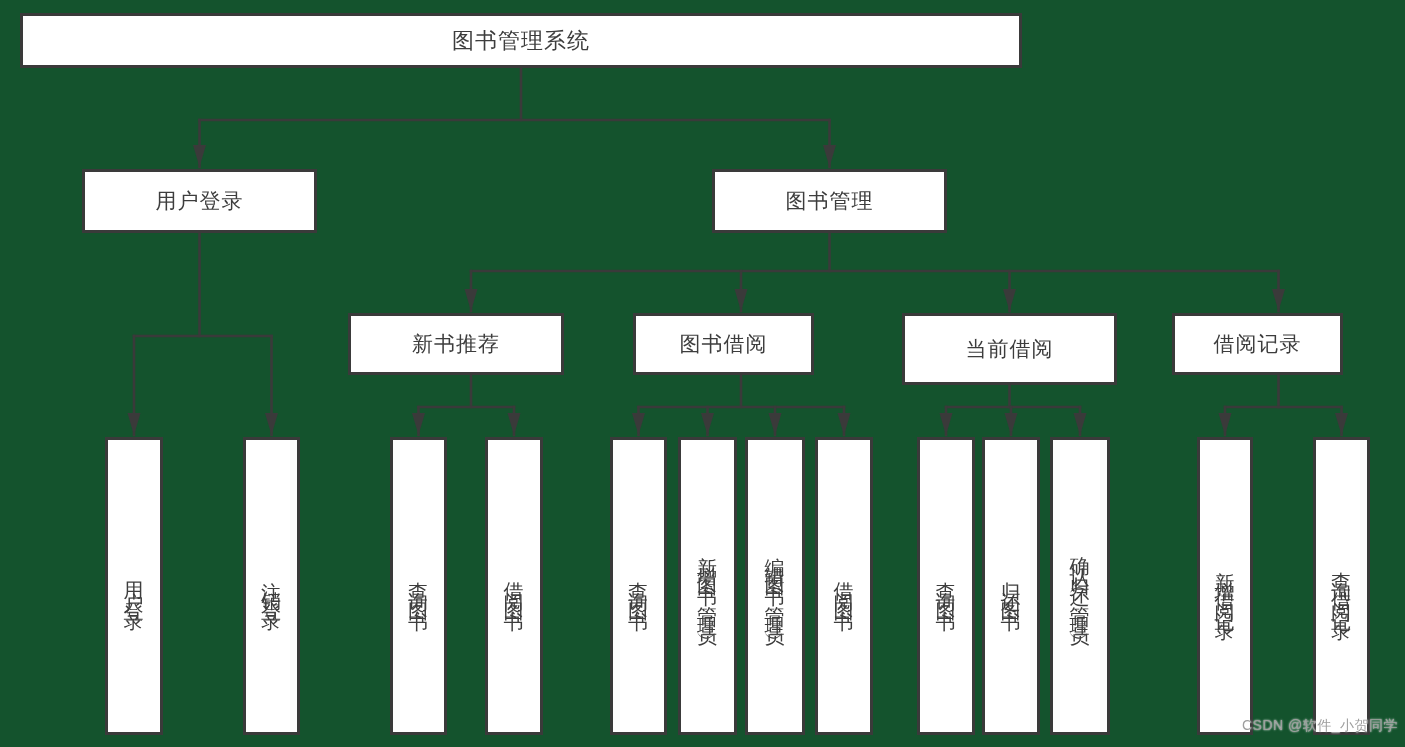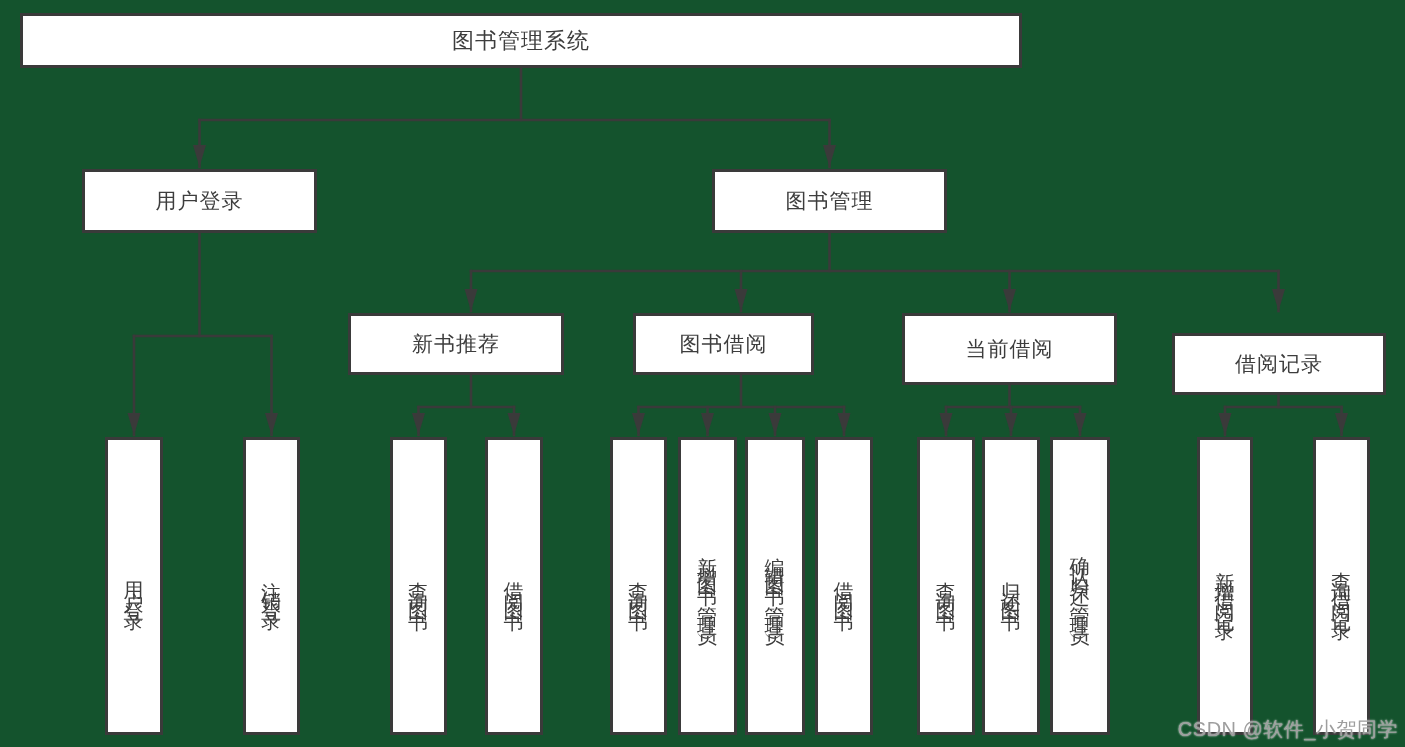--- a/index.html
+++ b/index.html
@@ -35,22 +35,22 @@
     writing-mode: vertical-lr;
     text-orientation: mixed;
     font-size: 20px;
     letter-spacing: 10px;
     line-height: 1;
     white-space: nowrap;
   }
   .watermark {
     position: absolute;
     right: 7px;
-    bottom: 4px;
-    font-size: 20px;
+    bottom: 12px;
+    font-size: 14px;
     letter-spacing: 0.5px;
     color: #9e9e9e;
     text-shadow: 0 0 2px #ffffff;
     z-index: 2;
     white-space: nowrap;
   }
 </style>
 </head>
 <body>
 
@@ -131,21 +131,21 @@
 
   <div class="box box-h" style="left:348px; top:313px; width:216px; height:62px;">
     <span>新书推荐</span>
   </div>
   <div class="box box-h" style="left:633px; top:313px; width:181px; height:62px;">
     <span>图书借阅</span>
   </div>
   <div class="box box-h" style="left:902px; top:313px; width:215px; height:72px;">
     <span>当前借阅</span>
   </div>
-  <div class="box box-h" style="left:1172px; top:313px; width:214px; height:62px;margin-top:20px;">
+  <div class="box box-h" style="left:1172px; top:313px; width:171px; height:62px;">
     <span>借阅记录</span>
   </div>
 
   <div class="box leaf" style="left:105px; top:437px; width:58px; height:298px;">
     <span>用户登录</span>
   </div>
   <div class="box leaf" style="left:243px; top:437px; width:57px; height:298px;">
     <span>注销登录</span>
   </div>
 

